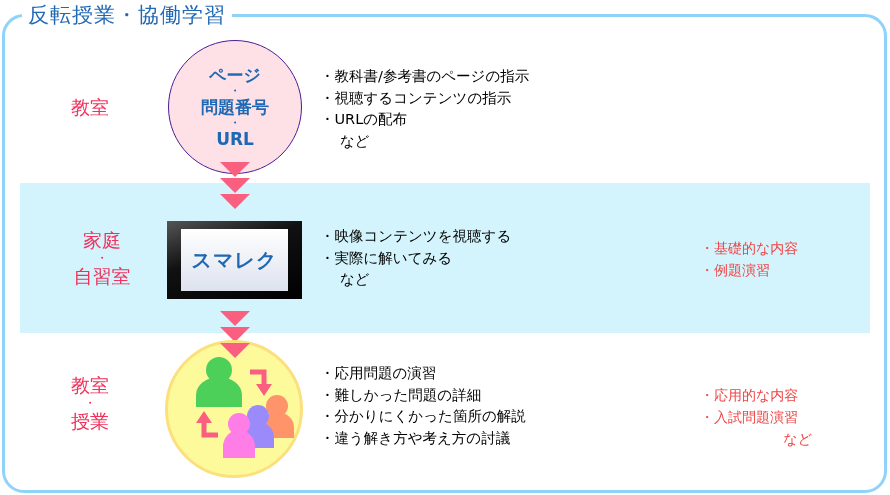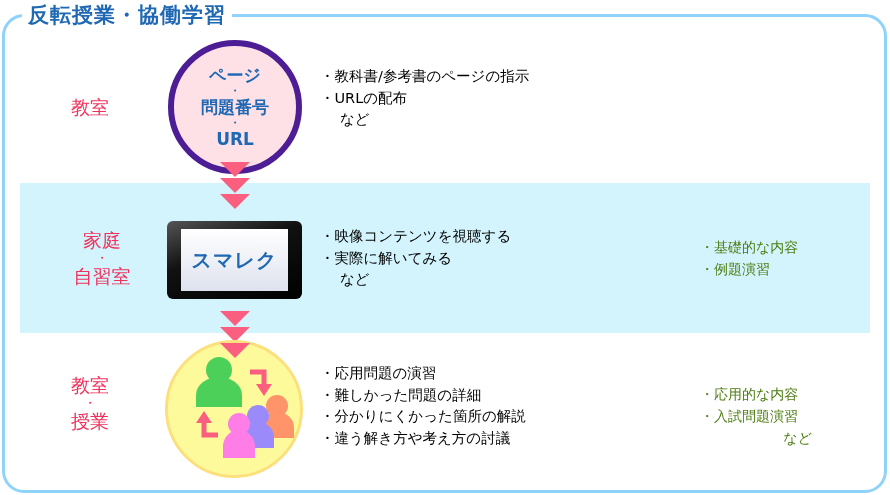--- a/index.html
+++ b/index.html
@@ -6,64 +6,64 @@
     body {
       width: 890px; height: 495px; background: #ffffff; position: relative; overflow: hidden;
       font-family: "DejaVu Sans", "Liberation Sans", sans-serif;
     }
     .frame {
       position: absolute; left: 2px; top: 14px; width: 885px; height: 479px;
       border: 3px solid #8fd3fb; border-radius: 22px; background: #fff;
     }
     .title {
       position: absolute; left: 22px; top: 0px; height: 30px; padding: 0 6px;
-      background: #fff; color: #1f68b4; font-weight: bold; font-size: 21px; line-height: 30px;
+      background: #fff; color: #1f68b4; font-weight: normal; font-size: 21px; line-height: 30px;
       letter-spacing: 1px;
     }
     .band {
       position: absolute; left: 20px; top: 183px; width: 850px; height: 150px; background: #d3f4fd;
     }
     .label {
       position: absolute; color: #f0315c; font-weight: normal; font-size: 19px; text-align: center;
       line-height: 22px; width: 100px;
     }
     .label .dot { font-size: 12px; line-height: 14px; display: block; }
     .circle-pink {
       position: absolute; left: 168px; top: 40px; width: 134px; height: 134px; border-radius: 50%;
-      background: #fde1e7; border: 6px solid #4c1d95;
+      background: #fde1e7; border: 1px solid #4c1d95;
       display: flex; flex-direction: column; align-items: center; justify-content: center;
       color: #1f68b4; font-weight: bold; font-size: 17px; line-height: 20px; text-align: center;
     }
     .circle-pink .dot { font-size: 10px; line-height: 12px; }
     .arrow {
       position: absolute; width: 0; height: 0;
       border-left: 15px solid transparent; border-right: 15px solid transparent;
       border-top: 15px solid #fb5f7f;
     }
     .tablet {
       position: absolute; left: 167px; top: 221px; width: 135px; height: 78px;
-      background: linear-gradient(160deg, #555 0%, #111 40%, #000 100%); border-radius: 6px;
+      background: linear-gradient(160deg, #555 0%, #111 40%, #000 100%); border-radius: 0;
     }
     .tablet-screen {
       position: absolute; left: 14px; top: 8px; width: 107px; height: 62px;
       background: linear-gradient(180deg, #ffffff 0%, #dde2ee 100%);
       display: flex; align-items: center; justify-content: center;
       color: #1f68b4; font-weight: bold; font-size: 20px; letter-spacing: 1px;
     }
     .circle-yellow {
       position: absolute; left: 165px; top: 340px; width: 138px; height: 138px; border-radius: 50%;
       background: #fdfa9c; border: 3px solid #fce07d;
     }
     .list {
       position: absolute; color: #000000; font-size: 14.5px; line-height: 21.5px;
     }
     .list .item::before { content: "・"; }
     .list .etc { padding-left: 20px; }
     .side {
-      position: absolute; color: #4d7c0f; font-size: 14px; line-height: 22px; font-family: Liberation Mono, monospace;
+      position: absolute; color: #ef4444; font-size: 14px; line-height: 22px;
     }
     .side .item::before { content: "・"; }
     .side .etc { text-align: right; }
     .person { position: absolute; }
     .person .head { position: absolute; border-radius: 50%; }
     .person .body { position: absolute; border-radius: 50% 50% 0 0 / 60% 60% 0 0; }
   </style>
 </head>
 <body>
 
@@ -77,20 +77,21 @@
 </div>
 <div class="circle-pink">
   <span>ページ</span>
   <span class="dot">・</span>
   <span>問題番号</span>
   <span class="dot">・</span>
   <span>URL</span>
 </div>
 <div class="list" style="left:320px; top:66px;">
   <div class="item">教科書/参考書のページの指示</div>
+  <div class="item">視聴するコンテンツの指示</div>
   <div class="item">URLの配布</div>
   <div class="etc">など</div>
 </div>
 
 <div class="arrow" style="left:220px; top:162px;"></div>
 <div class="arrow" style="left:220px; top:178px;"></div>
 <div class="arrow" style="left:220px; top:194px;"></div>
 
 <div class="label" style="left:52px; top:229px;">
   <span>家庭</span>

